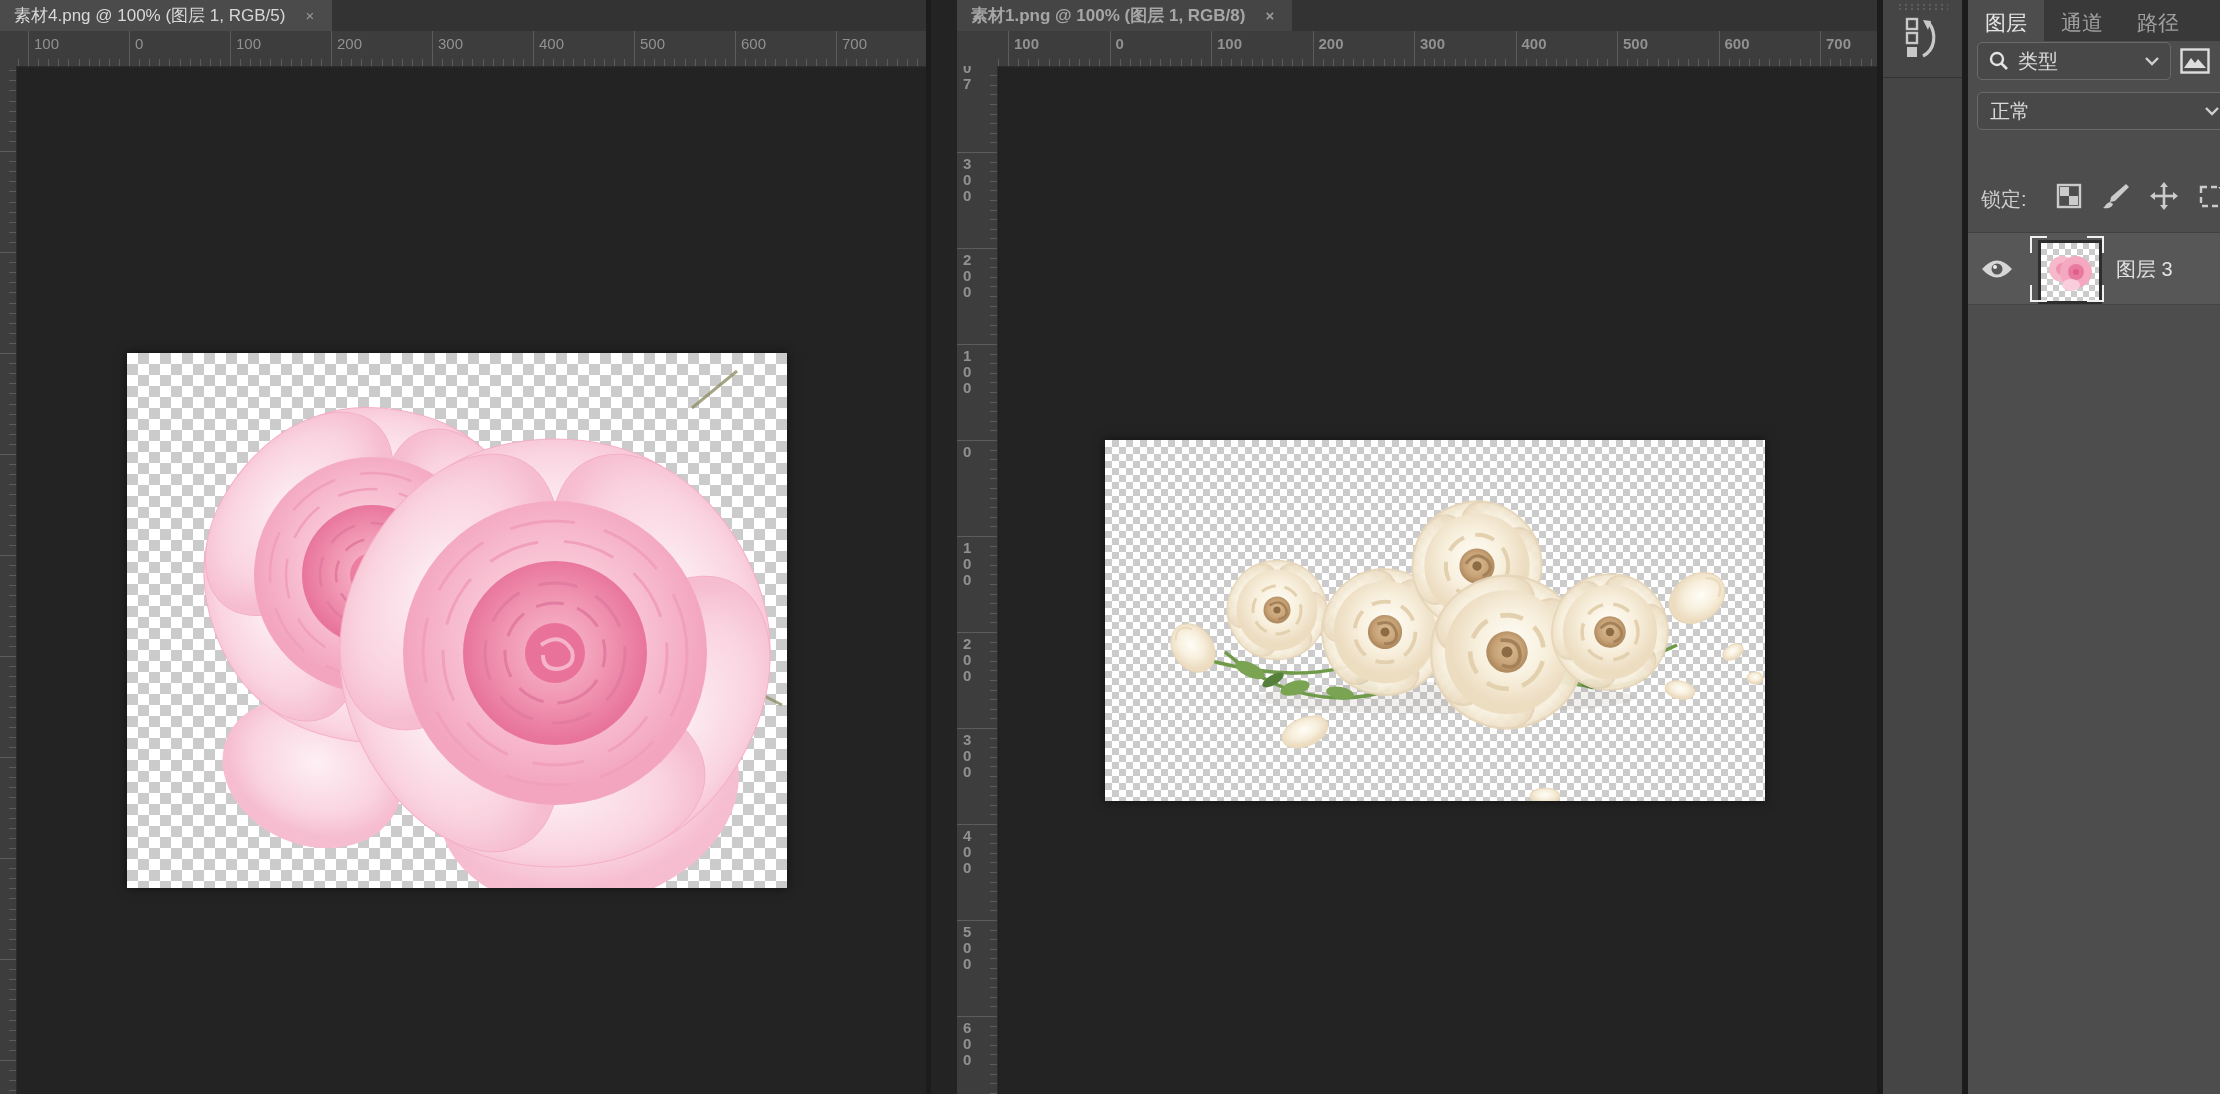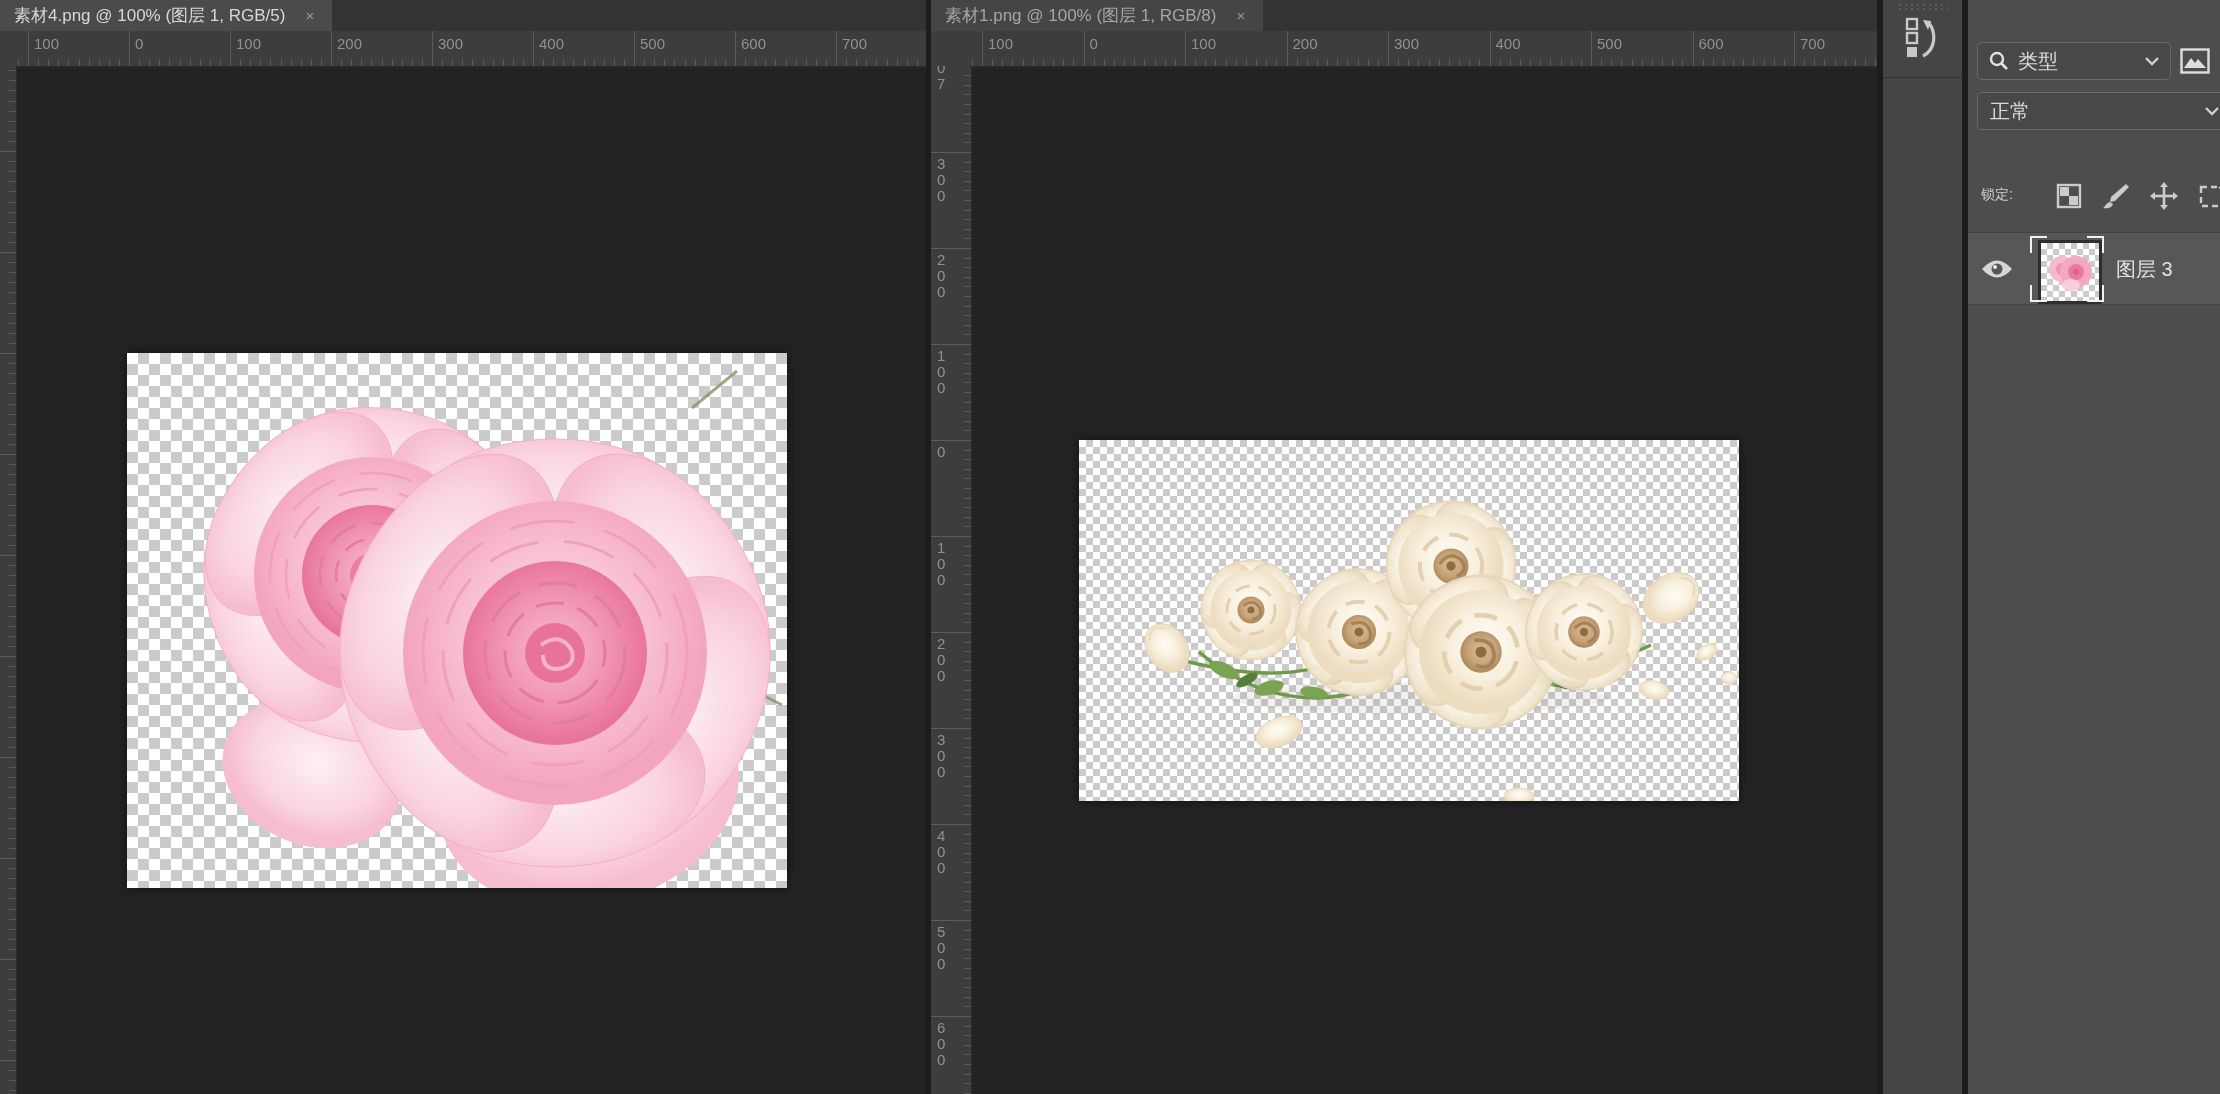--- a/index.html
+++ b/index.html
@@ -39,21 +39,21 @@
 
   
   .panel{position:absolute;top:0;bottom:0;background:#4d4d4d;}
   .panel-tabbar{position:absolute;left:0;right:0;top:0;height:41px;background:#393939;
                 display:flex;}
   .panel-tab{padding:9px 17px 0 17px;font-size:21px;color:#a0a0a0;}
   .panel-tab.active{background:#4d4d4d;color:#e6e6e6;}
   .field{position:absolute;border:1px solid #6a6a6a;border-radius:5px;background:#484848;
          display:flex;align-items:center;color:#d9d9d9;font-size:20px;}
   .chev{margin-left:auto;}
-  .lock-label{position:absolute;color:#cfcfcf;font-size:14px;}
+  .lock-label{position:absolute;color:#cfcfcf;font-size:20px;}
   .lockicons{position:absolute;display:flex;gap:20px;align-items:center;}
   .layer-row{position:absolute;left:0;right:0;background:#575757;
              border-top:1px solid #424242;border-bottom:1px solid #454545;}
   .layer-name{position:absolute;color:#e2e2e2;font-size:20px;}
   .thumbwrap{position:absolute;width:74px;height:66px;}
   .thumb{position:absolute;left:8px;top:4px;width:58px;height:58px;border:3px solid #2e2e2e;
          background-image:conic-gradient(#cbcbcb 25%,#fff 0 50%,#cbcbcb 0 75%,#fff 0);
          background-size:12px 12px;}
   .bk{position:absolute;width:15px;height:15px;border:0 solid #f0f0f0;}
   .bk.tl{left:0;top:0;border-left-width:2px;border-top-width:2px;}
@@ -371,21 +371,21 @@
         </g>
         <circle r="30" fill="#e9729a"></circle>
         <path d="M-14,-8 Q6,-22 17,-2 Q21,14 2,16 Q-12,16 -12,2" fill="none" stroke="#f6b4cb" stroke-width="4"></path>
       </g>
     </svg>
   </div>
 </div>
 
 <div class="seam" style="left:926px;width:5px;"></div>
 
-<div class="doc-window" style="left:931px;width:946px;">
+<div class="doc-window" style="left:957px;width:946px;font-weight:bold;">
   <div class="tabbar">
     <div class="doc-tab unfocused">
       <span>素材1.png @ 100% (图层 1, RGB/8)</span>
       <span class="tab-close">×</span>
     </div>
   </div>
   <div class="corner" style="left:0;top:31px;width:40px;height:35px;"></div>
   <div class="ruler h" id="hr2" style="left:40px;top:31px;width:906px;">
       <div class="tick" style="left: 0.85px; bottom: 0px; width: 1px; height: 7px;"></div>
       <div class="tick" style="left: 11px; bottom: 0px; width: 1px; height: 7px;"></div>
@@ -716,20 +716,25 @@
       <path d="M20,40 C32,34 34,18 26,7" fill="none" stroke="#c9c9c9" stroke-width="3.2"></path>
       <path d="M20,4 L28,5 L25,14 Z" fill="#c9c9c9"></path>
     </svg>
   </div>
   <div class="dock-divider" style="top:77px;"></div>
 </div>
 
 <div class="seam" style="left:1962px;width:6px;"></div>
 
 <div class="panel" style="left:1968px;width:252px;">
+  <div class="panel-tabbar">
+    <div class="panel-tab active">图层</div>
+    <div class="panel-tab">通道</div>
+    <div class="panel-tab">路径</div>
+  </div>
 
   <div class="field" style="left:9px;top:42px;width:172px;height:36px;padding:0 10px;">
     <svg width="22" height="22" viewBox="0 0 22 22" style="margin-right:8px;">
       <circle cx="9" cy="9" r="6" fill="none" stroke="#e3e3e3" stroke-width="2.4"></circle>
       <line x1="13.5" y1="13.5" x2="19" y2="19" stroke="#e3e3e3" stroke-width="2.6"></line>
     </svg>
     <span>类型</span>
     <svg class="chev" width="16" height="10" viewBox="0 0 16 10">
       <polyline points="2,2 8,8 14,2" fill="none" stroke="#cfcfcf" stroke-width="2.4"></polyline>
     </svg>

